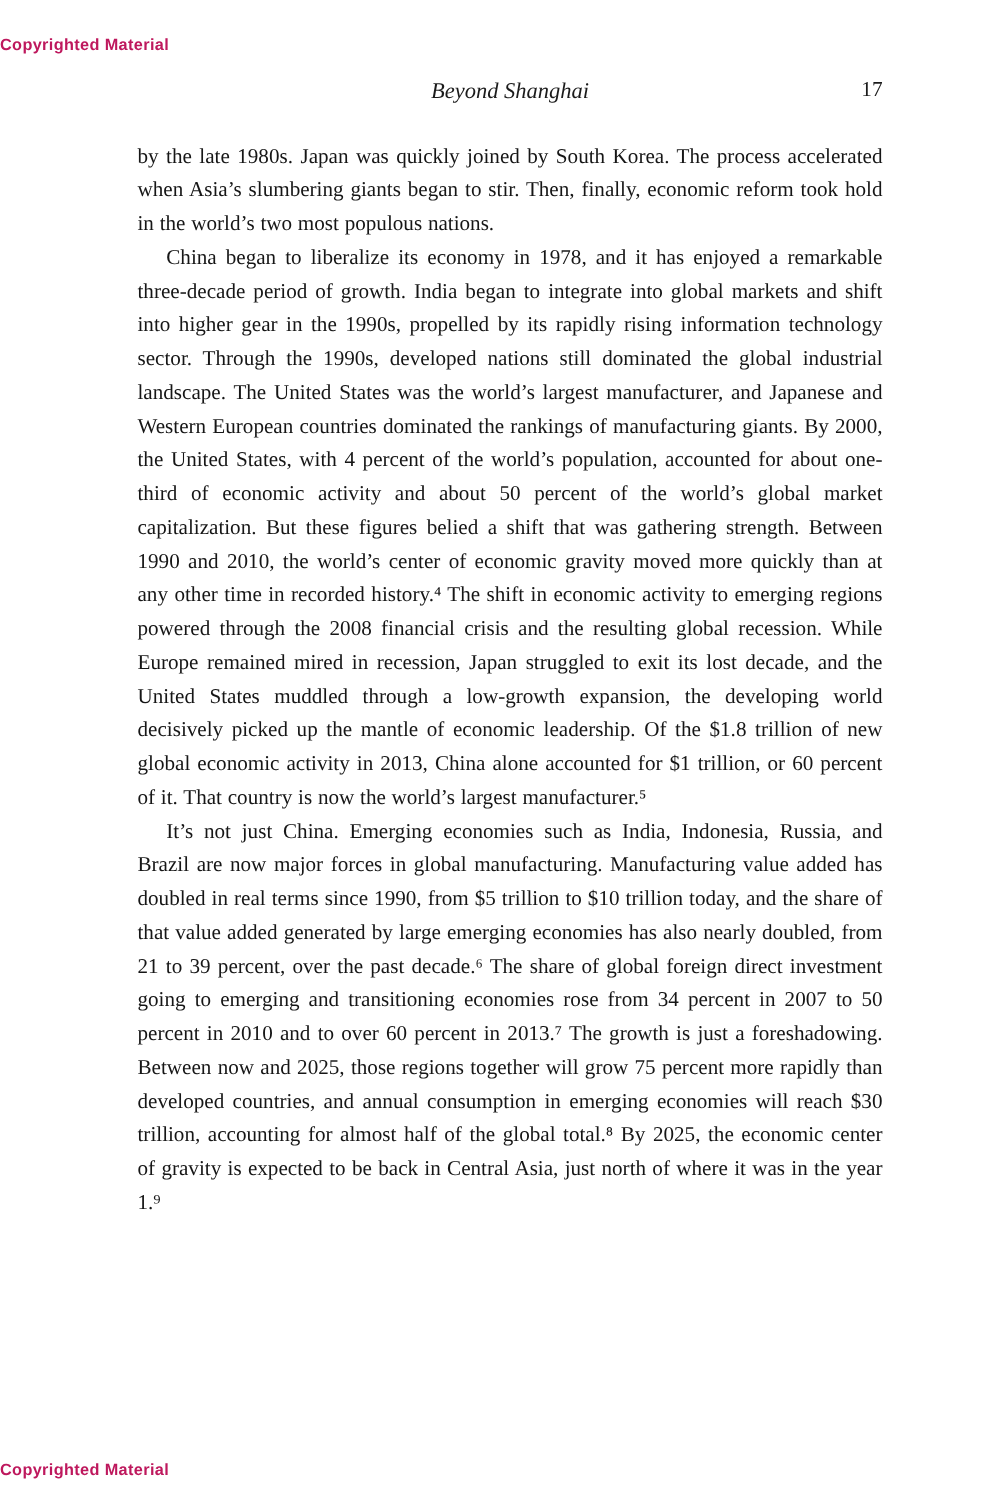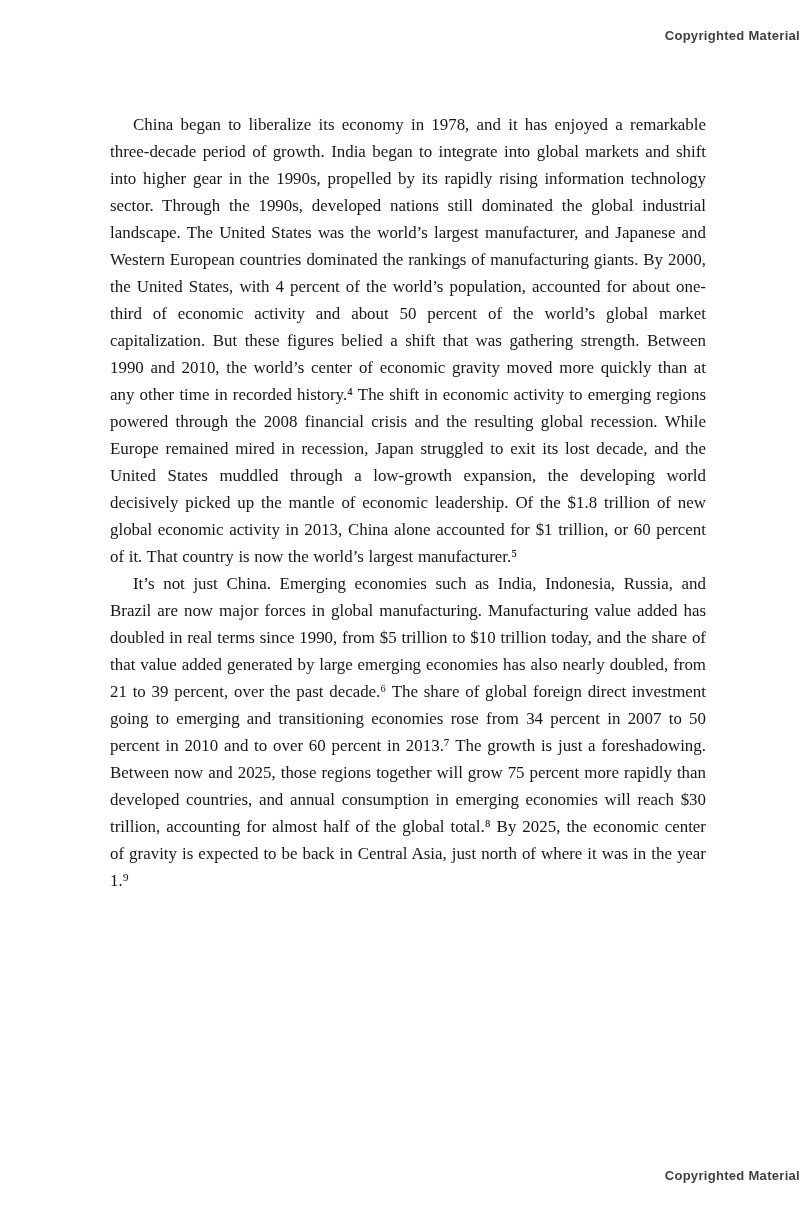--- a/index.html
+++ b/index.html
@@ -13,26 +13,26 @@
     height: 1209px;
     background: #ffffff;
     overflow: hidden;
     font-family: "Liberation Serif", "DejaVu Serif", serif;
     color: #161616;
   }
   .copyright {
     position: absolute;
     left: 0;
     width: 100%;
-    text-align: right;
+    text-align: left;
     font-family: "Liberation Sans", "DejaVu Sans", sans-serif;
     font-weight: bold;
     font-size: 13px;
     letter-spacing: 0.3px;
-    color: #404040;
+    color: #be185d;
   }
   .copyright.top { top: 28px; }
   .copyright.bottom { top: 1168px; }
   .running-header {
     position: absolute;
     top: 62px;
     left: 110px;
     width: 596px;
     height: 24px;
   }
@@ -72,21 +72,26 @@
     text-indent: 23px;
   }
 </style>
 </head>
 <body>
 
 <div class="page">
 
   <div class="copyright top">Copyrighted Material</div>
 
+  <div class="running-header">
+    <span class="header-title">Beyond Shanghai</span>
+    <span class="page-number">17</span>
+  </div>
 
   <div class="body-text">
+    <p class="para no-indent">by the late 1980s. Japan was quickly joined by South Korea. The process accelerated when Asia’s slumbering giants began to stir. Then, finally, economic reform took hold in the world’s two most populous nations.</p>
     <p class="para indent">China began to liberalize its economy in 1978, and it has enjoyed a remarkable three-decade period of growth. India began to integrate into global markets and shift into higher gear in the 1990s, propelled by its rapidly rising information technology sector. Through the 1990s, developed nations still dominated the global industrial landscape. The United States was the world’s largest manufacturer, and Japanese and Western European countries dominated the rankings of manufacturing giants. By 2000, the United States, with 4 percent of the world’s population, accounted for about one-third of economic activity and about 50 percent of the world’s global market capitalization. But these figures belied a shift that was gathering strength. Between 1990 and 2010, the world’s center of economic gravity moved more quickly than at any other time in recorded history.⁴ The shift in economic activity to emerging regions powered through the 2008 financial crisis and the resulting global recession. While Europe remained mired in recession, Japan struggled to exit its lost decade, and the United States muddled through a low-growth expansion, the developing world decisively picked up the mantle of economic leadership. Of the $1.8 trillion of new global economic activity in 2013, China alone accounted for $1 trillion, or 60 percent of it. That country is now the world’s largest manufacturer.⁵</p>
     <p class="para indent">It’s not just China. Emerging economies such as India, Indonesia, Russia, and Brazil are now major forces in global manufacturing. Manufacturing value added has doubled in real terms since 1990, from $5 trillion to $10 trillion today, and the share of that value added generated by large emerging economies has also nearly doubled, from 21 to 39 percent, over the past decade.⁶ The share of global foreign direct investment going to emerging and transitioning economies rose from 34 percent in 2007 to 50 percent in 2010 and to over 60 percent in 2013.⁷ The growth is just a foreshadowing. Between now and 2025, those regions together will grow 75 percent more rapidly than developed countries, and annual consumption in emerging economies will reach $30 trillion, accounting for almost half of the global total.⁸ By 2025, the economic center of gravity is expected to be back in Central Asia, just north of where it was in the year 1.⁹</p>
   </div>
 
   <div class="copyright bottom">Copyrighted Material</div>
 
 </div>
 
 </body></html>

